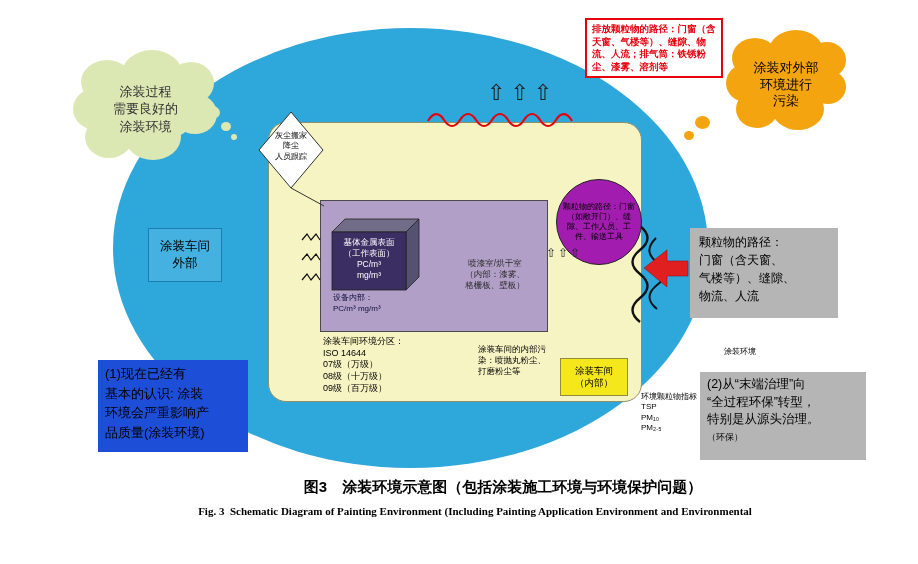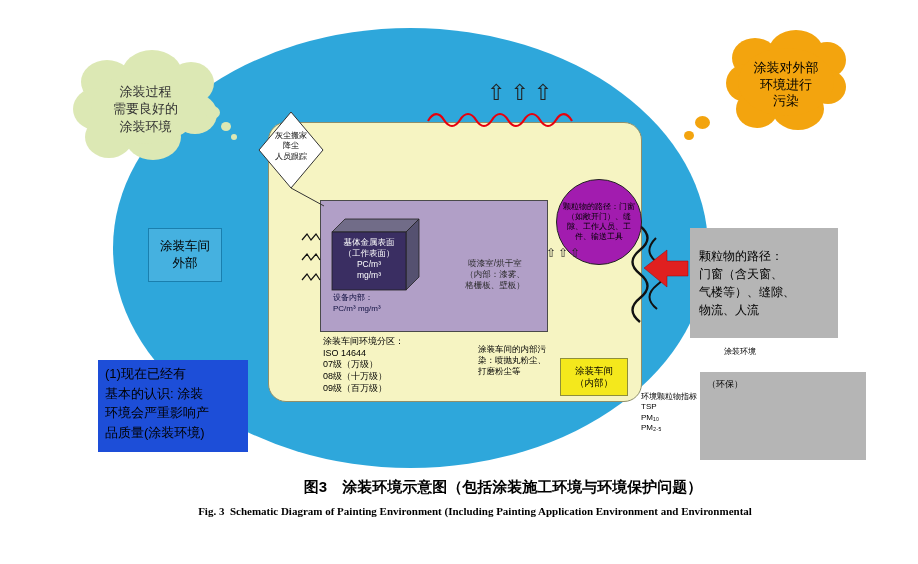--- a/index.html
+++ b/index.html
@@ -26,21 +26,21 @@
                font-size:9.5px;line-height:1.25;z-index:12;}
   .particle-circle{left:556px;top:179px;width:86px;height:86px;background:#a21caf;border:1px solid #222;
                    border-radius:50%;display:flex;align-items:center;justify-content:center;text-align:center;
                    font-size:8px;line-height:1.25;padding:6px;box-sizing:border-box;z-index:12;}
   .small-arrows{left:546px;top:246px;font-size:12px;color:#222;letter-spacing:2px;z-index:13;}
   .big-arrows{left:487px;top:80px;font-size:22px;color:#222;letter-spacing:5px;z-index:13;}
 
   .emission-box{left:585px;top:18px;width:138px;background:#fff;border:2px solid #e8000d;color:#e8000d;
                 font-size:9.5px;font-weight:bold;line-height:1.32;padding:3px 5px;box-sizing:border-box;z-index:15;}
   .particle-box{left:690px;top:228px;width:148px;min-height:90px;background:#b5b5b5;font-size:12px;
-                line-height:1.5;padding:19px 9px;box-sizing:border-box;z-index:12;}
+                line-height:1.5;padding:5px 9px;box-sizing:border-box;z-index:12;}
   .env-label{left:724px;top:346px;font-size:8px;z-index:12;}
   .env-metrics{left:641px;top:392px;font-size:8px;line-height:1.3;z-index:12;}
   .note1{left:98px;top:360px;width:150px;min-height:92px;background:#1d4ed8;font-size:13px;line-height:1.5;
          padding:4px 7px;box-sizing:border-box;z-index:12;}
   .note2{left:700px;top:372px;width:166px;min-height:88px;background:#b5b5b5;font-size:12.5px;line-height:1.4;
          padding:4px 7px;box-sizing:border-box;z-index:12;}
   .note2-tag{display:block;font-size:9px;margin-top:2px;}
   .outside-label{left:148px;top:228px;width:72px;height:52px;background:#45b1e0;border:1px solid #1a7fae;
                  display:flex;align-items:center;justify-content:center;text-align:center;
                  font-size:12.5px;line-height:1.4;z-index:5;}
@@ -117,34 +117,38 @@
 08级（十万级）
 09级（百万级）</div>
   <div class="abs pollution-note pre">涂装车间的内部污
 染：喷抛丸粉尘、
 打磨粉尘等</div>
   <div class="abs inner-badge pre">涂装车间
 （内部）</div>
   <div class="abs particle-circle">颗粒物的路径：门窗（如敞开门）、缝隙、工作人员、工件、输送工具</div>
   <div class="abs small-arrows">⇧⇧⇧</div>
   <div class="abs big-arrows">⇧⇧⇧</div>
+  <div class="abs emission-box">排放颗粒物的路径：门窗（含天窗、气楼等）、缝隙、物流、人流；排气筒：铁锈粉尘、漆雾、溶剂等</div>
   <div class="abs particle-box pre">颗粒物的路径：
 门窗（含天窗、
 气楼等）、缝隙、
 物流、人流</div>
   <div class="abs env-label">涂装环境</div>
   <div class="abs env-metrics pre">环境颗粒物指标：
 TSP
 PM₁₀
 PM₂.₅</div>
   <div class="abs note1 pre">(1)现在已经有
 基本的认识: 涂装
 环境会严重影响产
 品质量(涂装环境)</div>
   <div class="abs note2">
+    <span class="pre">(2)从“末端治理”向
+“全过程环保”转型，
+特别是从源头治理。</span>
     <span class="note2-tag">（环保）</span>
   </div>
   <div class="abs outside-label pre">涂装车间
 外部</div>
   <div class="abs diamond-label pre">灰尘搬家
 降尘
 人员跟踪</div>
 
   <div class="abs cloud cloud-left">
     <div class="bump" style="left:8px;top:10px;width:52px;height:44px;"></div>

